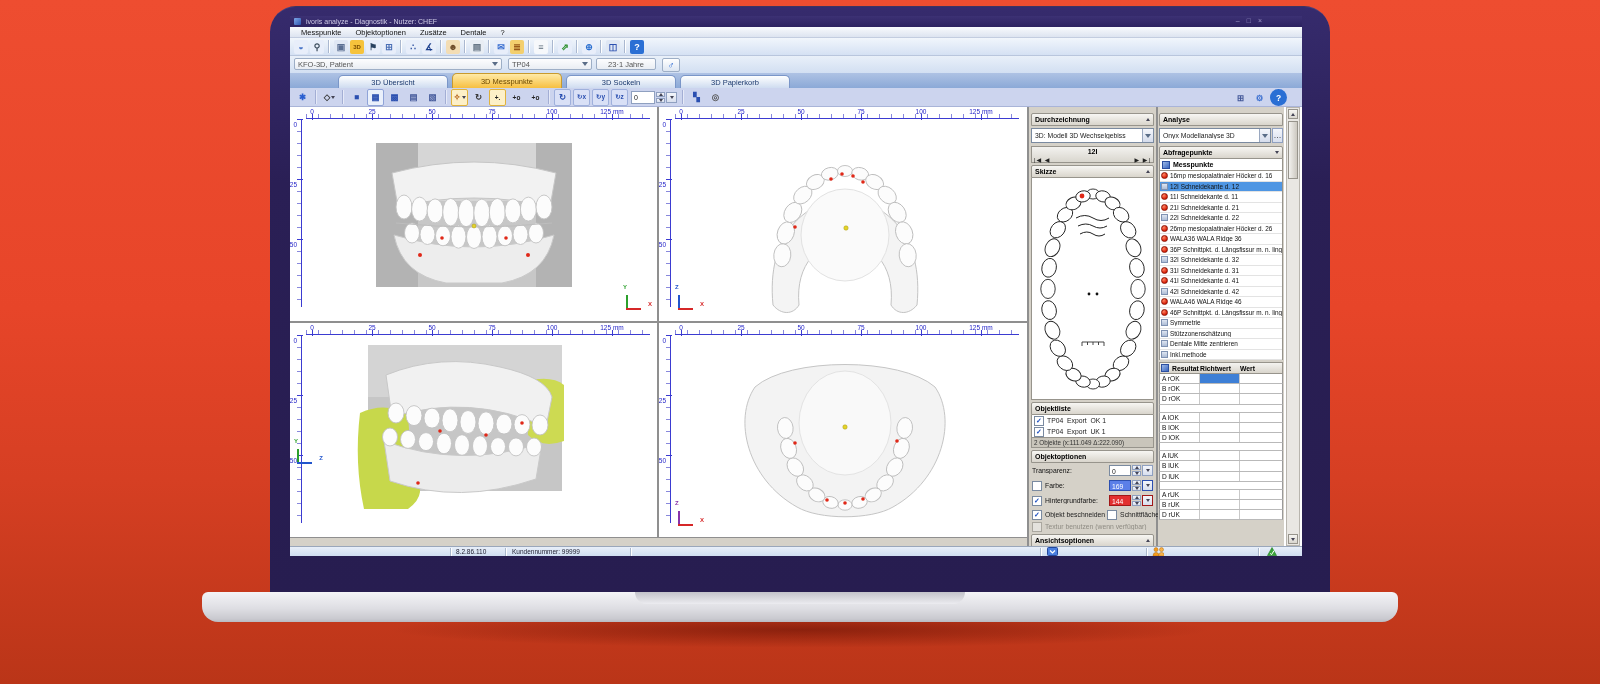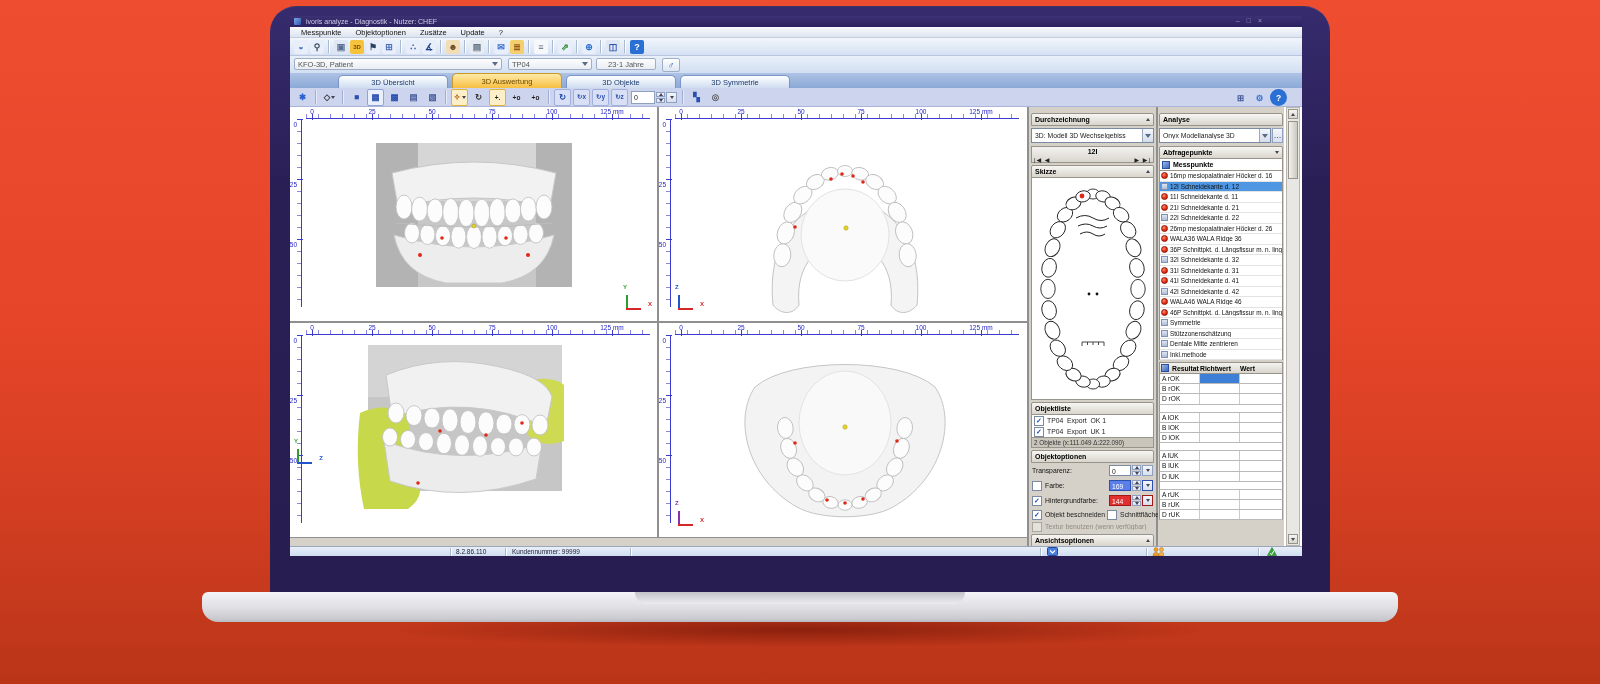--- a/index.html
+++ b/index.html
@@ -163,21 +163,21 @@
         <span>–</span>
         <span>□</span>
         <span>×</span>
       </span>
     </div>
 
     <div id="menubar">
         <span class="menu-item">Messpunkte</span>
         <span class="menu-item">Objektoptionen</span>
         <span class="menu-item">Zusätze</span>
-        <span class="menu-item">Update</span>
+        <span class="menu-item">Dentale</span>
         <span class="menu-item">?</span>
       </div>
     <div id="toolbar1">
         <div class="tb1" style="background: rgb(232, 238, 250); color: rgb(74, 118, 200); font-size: 9px;">◒</div>
         <div class="tb1" style="background: rgb(232, 238, 250); color: rgb(58, 74, 90); font-size: 9px;">⚲</div>
         <div class="tbsep"></div>
         <div class="tb1" style="background: rgb(223, 231, 244); color: rgb(90, 111, 147); font-size: 9px;">▣</div>
         <div class="tb1" style="background: rgb(246, 195, 60); color: rgb(122, 77, 0); font-size: 6px;">3D</div>
         <div class="tb1" style="background: rgb(232, 238, 250); color: rgb(41, 65, 95); font-size: 9px;">⚑</div>
         <div class="tb1" style="background: rgb(232, 238, 250); color: rgb(74, 111, 181); font-size: 9px;">⊞</div>
@@ -220,27 +220,27 @@
       <div id="gender-btn">
           <span>♂</span>
         </div>
     </div>
 
     <div id="tabbar">
         <div class="tab" style="left: 48px; width: 110px;">
           <span>3D Übersicht</span>
         </div>
         <div class="tab active" style="left: 162px; width: 110px;">
-          <span>3D Auswertung</span>
+          <span>3D Messpunkte</span>
         </div>
         <div class="tab" style="left: 276px; width: 110px;">
-          <span>3D Objekte</span>
+          <span>3D Sockeln</span>
         </div>
         <div class="tab" style="left: 390px; width: 110px;">
-          <span>3D Symmetrie</span>
+          <span>3D Papierkorb</span>
         </div>
       </div>
     <div id="toolbar2">
         <div class="tb2" style="color: rgb(42, 95, 208); font-size: 8.5px;">✱</div>
         <div class="tb2sep"></div>
         <div class="tb2" style="color: rgb(51, 51, 51); font-size: 8.5px;">◇<span class="tri-dn-s" style="margin-left: 1px;"></span></div>
         <div class="tb2sep"></div>
         <div class="tb2" style="color: rgb(42, 79, 176); font-size: 8.5px;">■</div>
         <div class="tb2 pressed" style="color: rgb(42, 79, 176); font-size: 8.5px;">▦</div>
         <div class="tb2" style="color: rgb(42, 79, 176); font-size: 8.5px;">▩</div>

